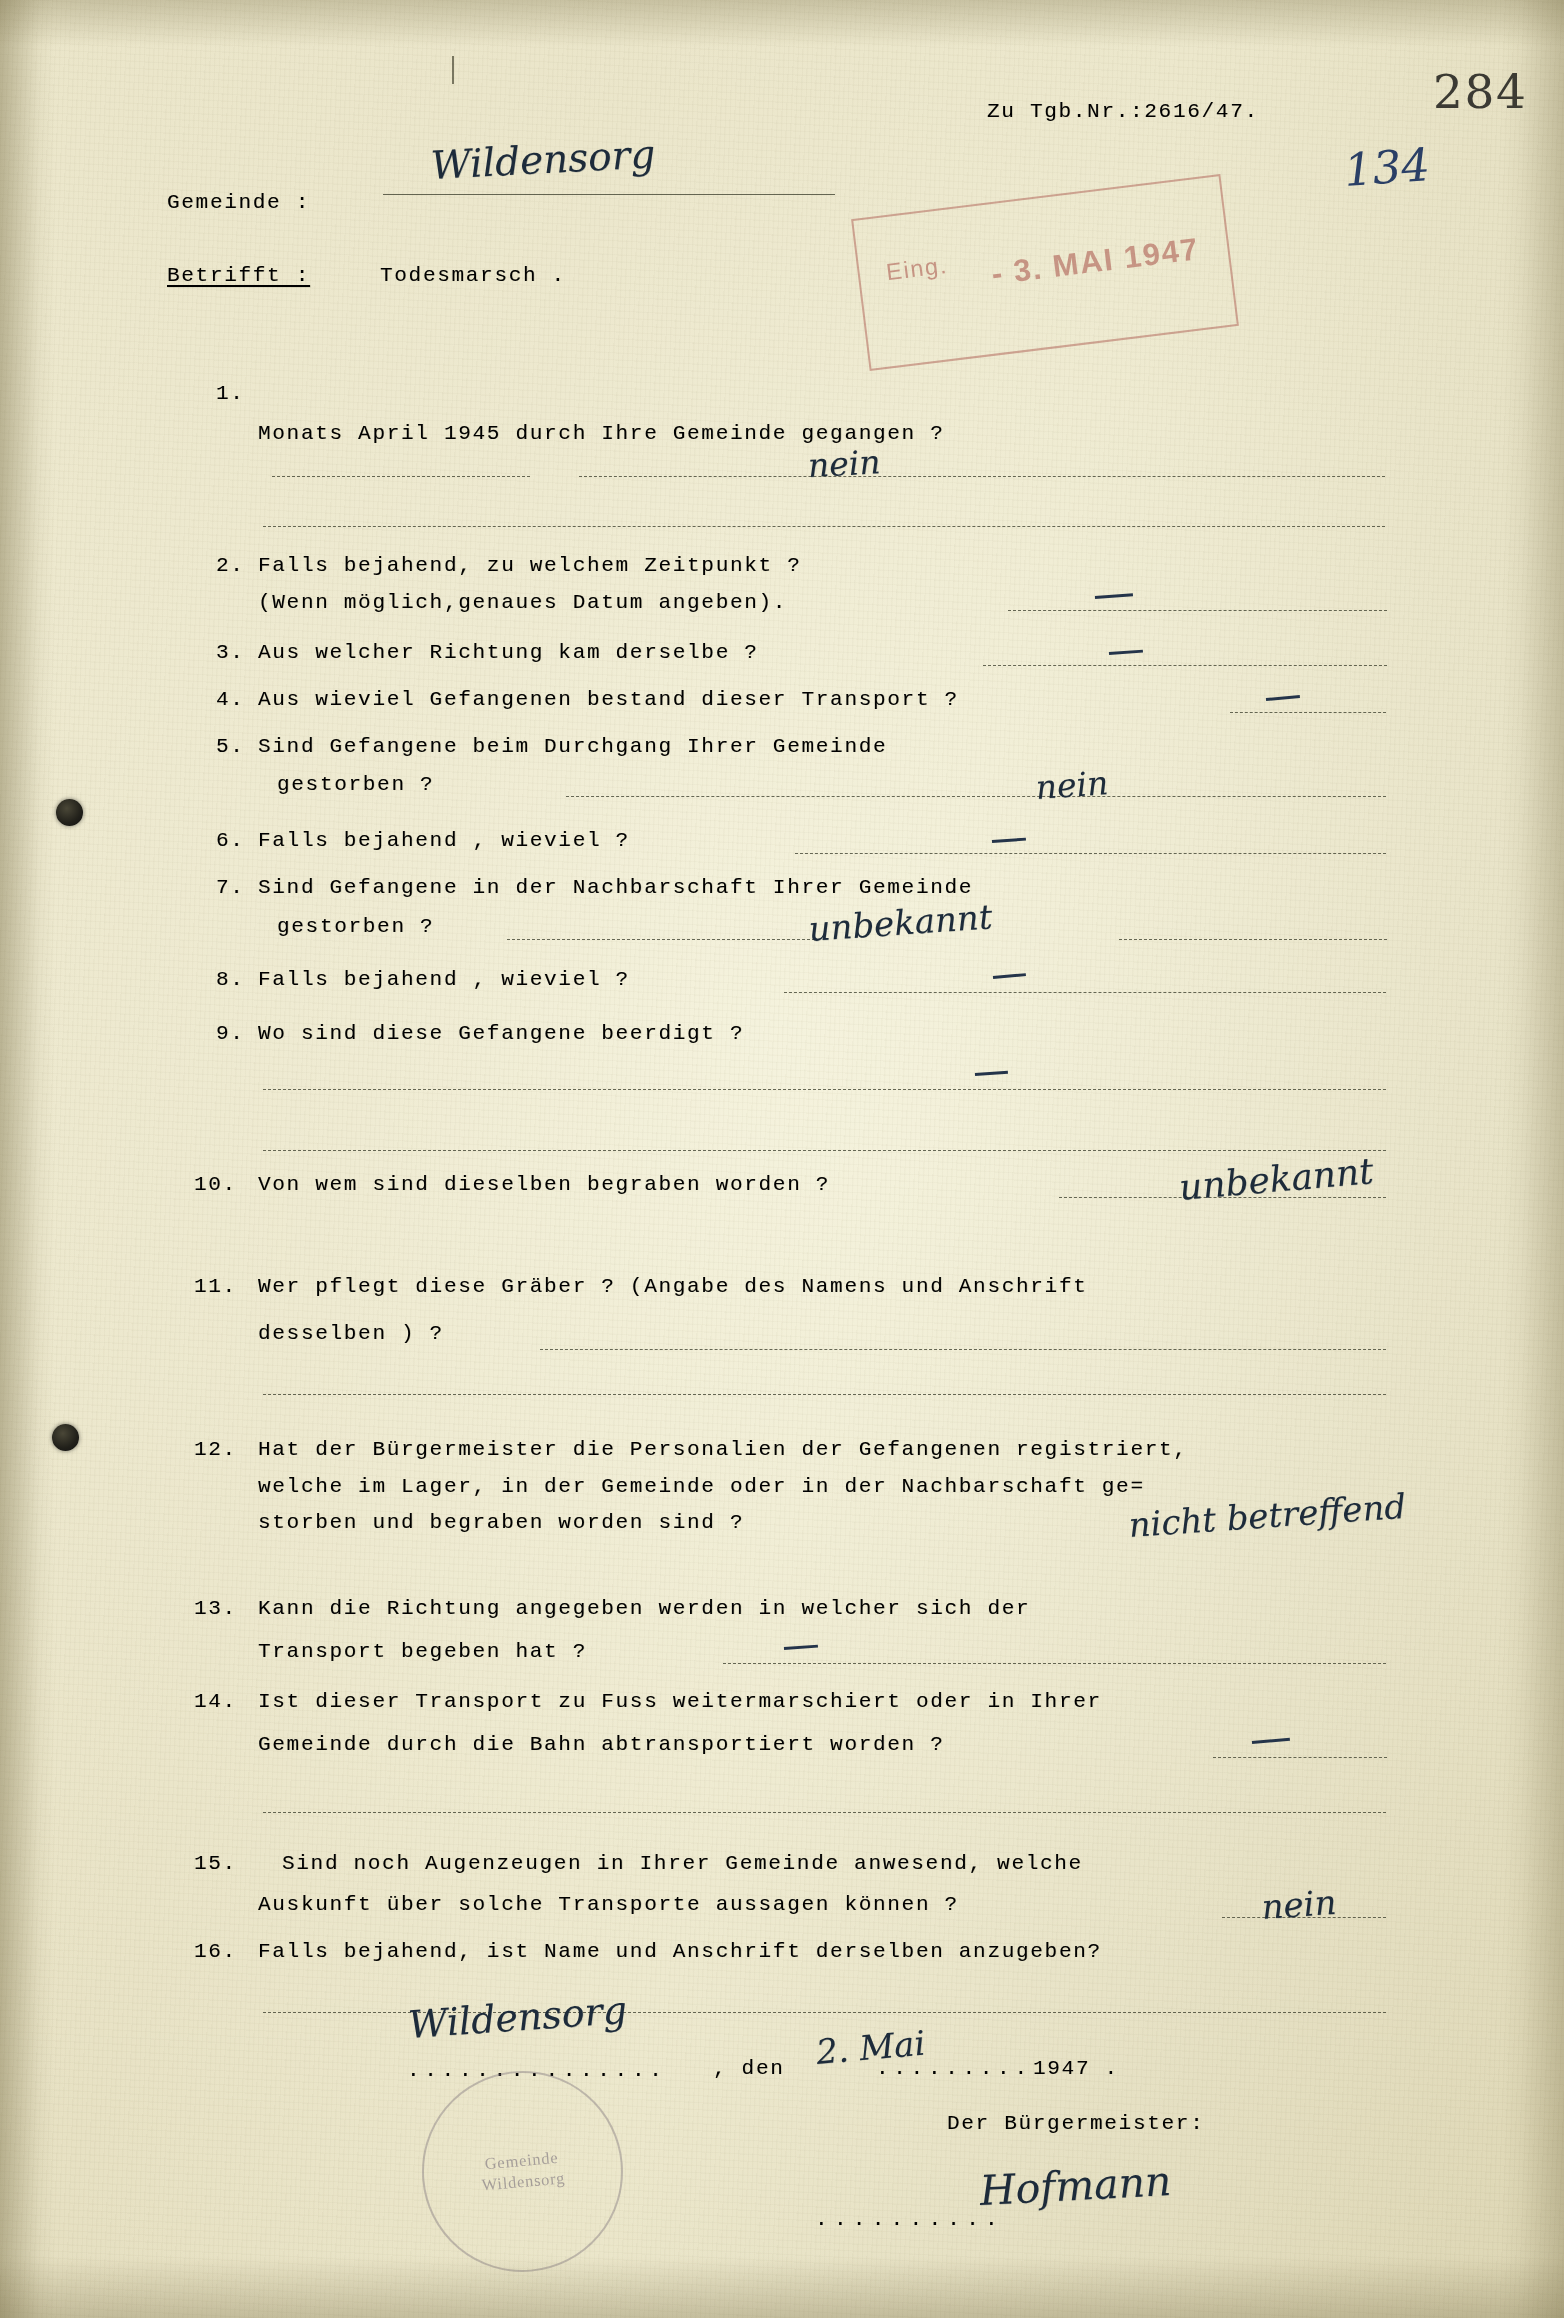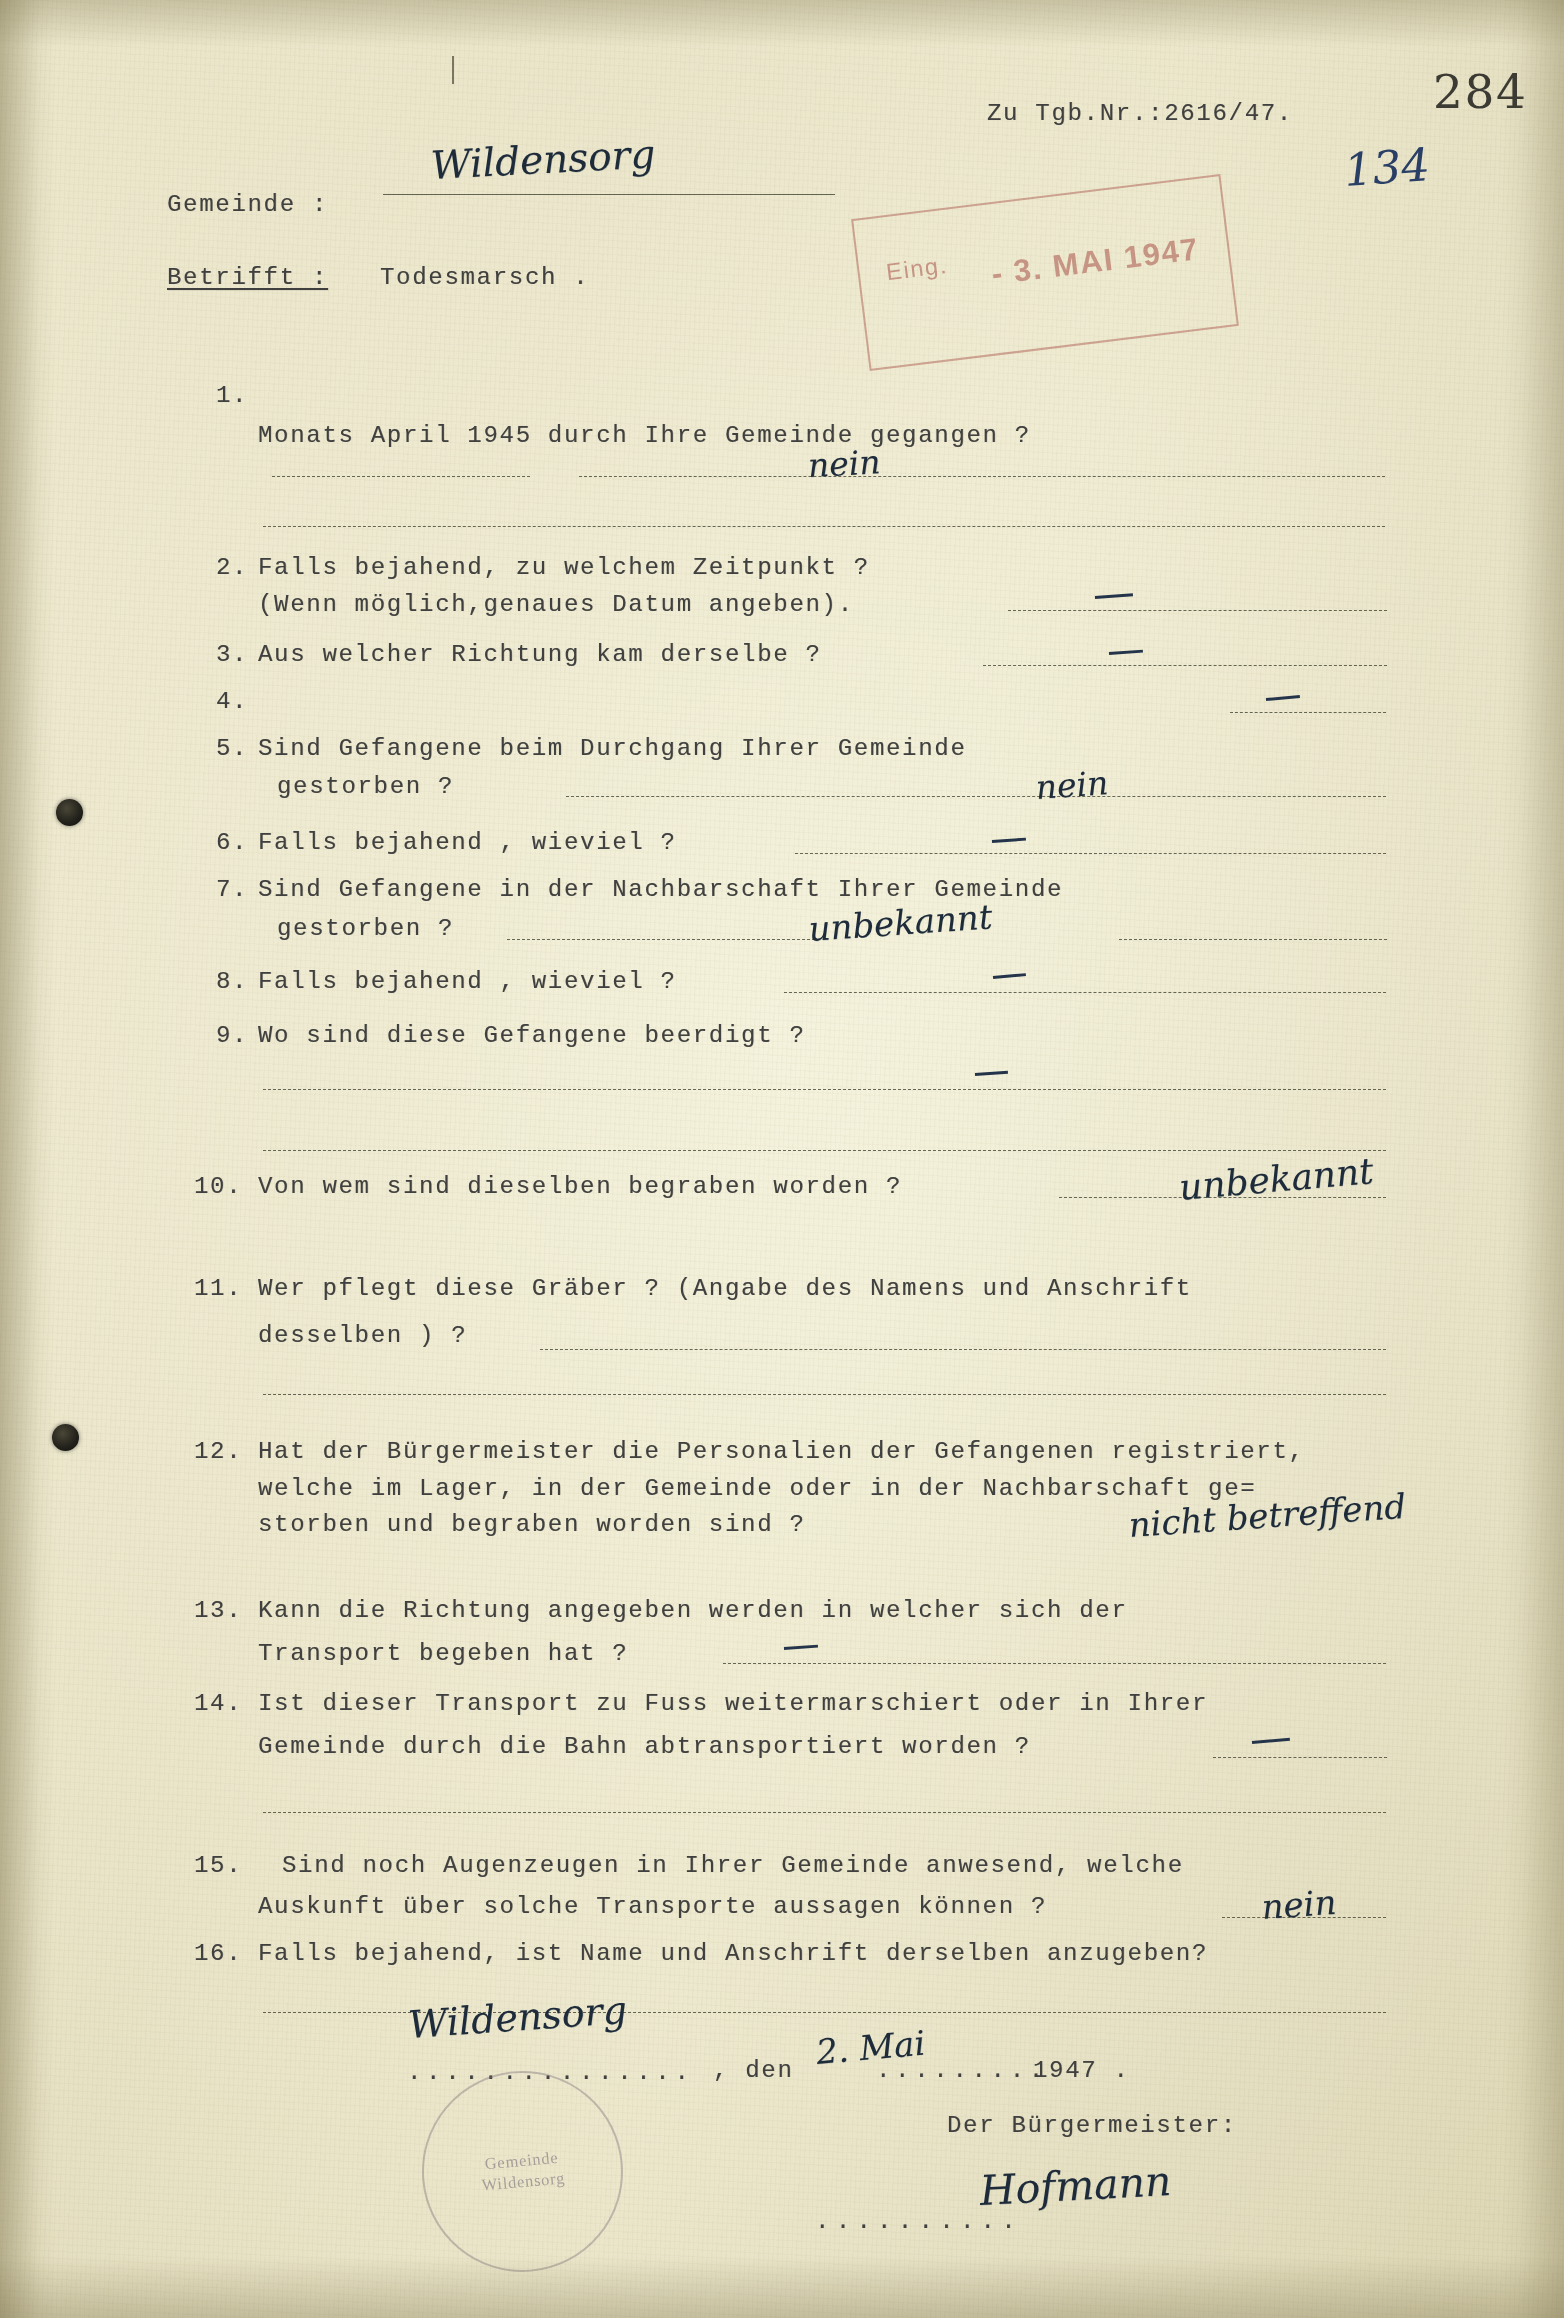--- a/index.html
+++ b/index.html
@@ -55,23 +55,23 @@
   .edge-dark-bottom {
     position: absolute;
     left: 0; right: 0; bottom: 0; height: 63px;
     background: linear-gradient(0deg, rgba(110,100,60,0.30) 0%, rgba(0,0,0,0) 100%);
     pointer-events: none;
   }
 
   
   .tw {
     position: absolute;
-    color: #404040;
+    color: #000000;
     font-family: "Liberation Mono", monospace;
-    font-size: 24px;
+    font-size: 21px;
     letter-spacing: 1.7px;
     white-space: pre;
     text-shadow: 0.5px 0.3px 0 rgba(60,60,40,0.30);
   }
   .tw.u { text-decoration: underline; text-underline-offset: 3.9px; }
 
   
   .line {
     position: absolute;
     height: 0;
@@ -202,20 +202,21 @@
   <div class="tw" style="left:258px; top:591px;">(Wenn möglich,genaues Datum angeben).</div>
   <div class="line" style="left:1008px; top:610px; width:379px;"></div>
   <div class="dash" style="left:1095px; top:596px; width:38px; transform:rotate(-4deg);"></div>
 
   <div class="tw" style="left:216px; top:641px;">3.</div>
   <div class="tw" style="left:258px; top:641px;">Aus welcher Richtung kam derselbe ?</div>
   <div class="line" style="left:983px; top:665px; width:404px;"></div>
   <div class="dash" style="left:1109px; top:652px; width:34px; transform:rotate(-4deg);"></div>
 
   <div class="tw" style="left:216px; top:688px;">4.</div>
+  <div class="tw" style="left:258px; top:688px;">Aus wieviel Gefangenen bestand dieser Transport ?</div>
   <div class="line" style="left:1230px; top:712px; width:156px;"></div>
   <div class="dash" style="left:1266px; top:698px; width:34px; transform:rotate(-5deg);"></div>
 
   <div class="tw" style="left:216px; top:735px;">5.</div>
   <div class="tw" style="left:258px; top:735px;">Sind Gefangene beim Durchgang Ihrer Gemeinde</div>
   <div class="tw" style="left:277px; top:773px;">gestorben ?</div>
   <div class="line" style="left:566px; top:796px; width:820px;"></div>
   <div class="hw" style="left:1037px; top:768px; font-size:33px; transform:rotate(-4deg);">nein</div>
 
   <div class="tw" style="left:216px; top:829px;">6.</div>

